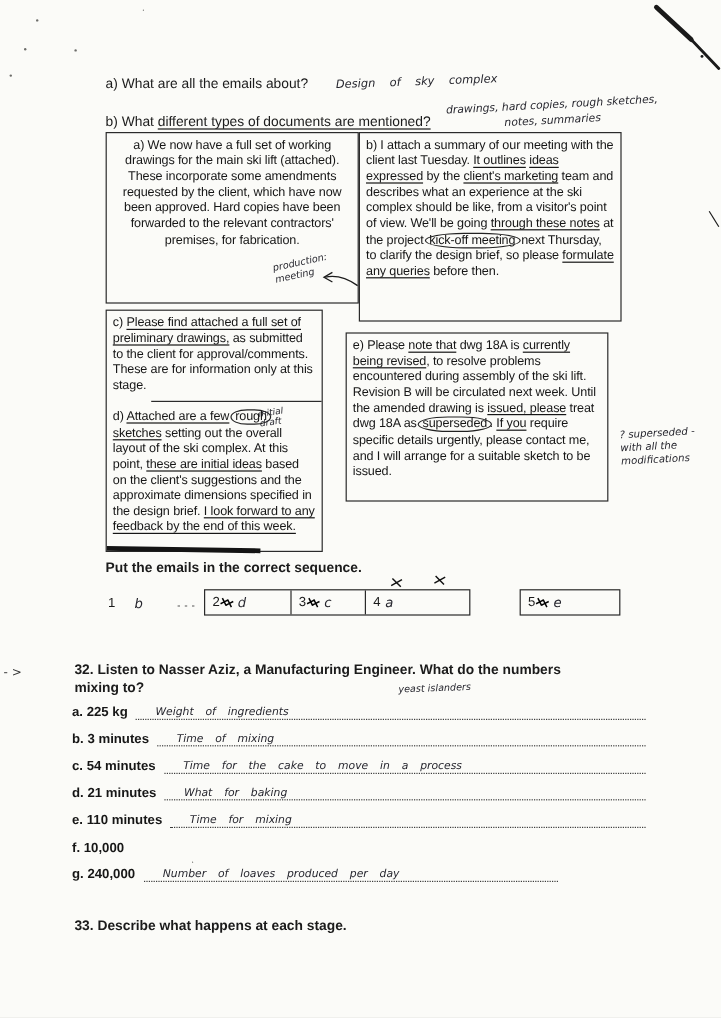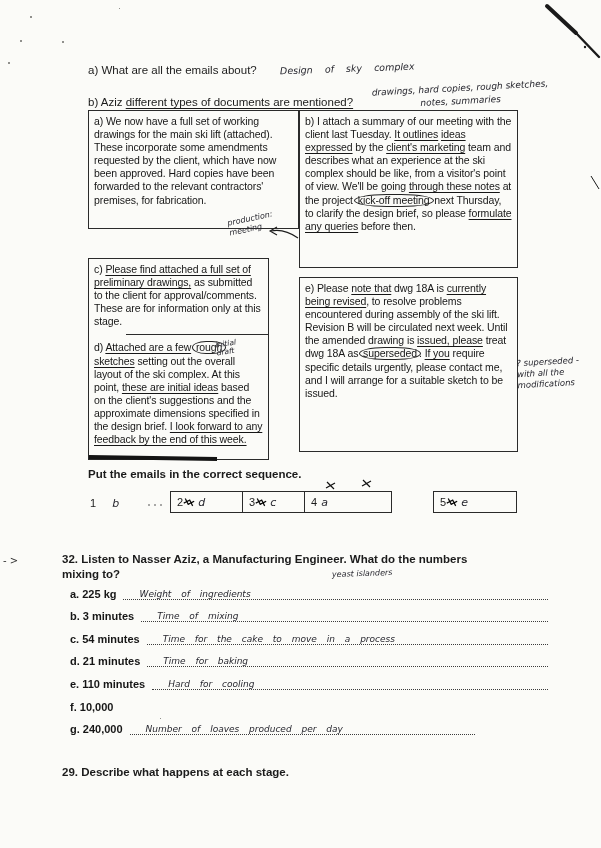--- a/index.html
+++ b/index.html
@@ -47,38 +47,38 @@
 <body>
 
 <div class="page">
 
   <div class="abs q" style="left:88px;top:64px;">
     <span>a) What are all the emails about?</span>
     <span class="hw hw-qa">Design of sky complex</span>
   </div>
 
   <div class="abs q" style="left:88px;top:96px;">
-    <span>b) Aziz </span><span class="u">different types of documents are mentioned?</span>
+    <span>b) What </span><span class="u">different types of documents are mentioned?</span>
   </div>
   <div class="abs hw hw-note" style="left:372px;top:82px;transform:rotate(-3deg);">
     <div>drawings, hard copies, rough sketches,</div>
     <div>notes, summaries</div>
   </div>
 
-  <div class="abs ebox" style="left:88px;top:110px;width:211px;height:119px;box-sizing:border-box;">
+  <div class="abs ebox" style="left:88px;top:110px;width:211px;height:143px;box-sizing:border-box;text-align:center;">
     <p>a) We now have a full set of working drawings for the main ski lift (attached). These incorporate some amendments requested by the client, which have now been approved. Hard copies have been forwarded to the relevant contractors' premises, for fabrication.</p>
   </div>
   <div class="abs ebox" style="left:299px;top:110px;width:219px;height:158px;box-sizing:border-box;">
     <p>b) I attach a summary of our meeting with the client last Tuesday. <span class="u">It outlines</span> <span class="u">ideas expressed</span> by the <span class="u">client's marketing</span> team and describes what an experience at the ski complex should be like, from a visitor's point of view. We'll be going <span class="u">through these notes</span> at the project <span class="circ">kick-off meeting</span> next Thursday, to clarify the design brief, so please <span class="u">formulate any queries</span> before then.</p>
   </div>
   <div class="abs ebox" style="left:88px;top:258px;width:181px;height:202px;box-sizing:border-box;">
     <p style="margin-bottom:13px;">c) <span class="u">Please find attached a full set of preliminary drawings,</span> as submitted to the client for approval/comments. These are for information only at this stage.</p>
     <p class="email-d">d) <span class="u">Attached are a few</span> <span class="circ">rough</span> <span class="u">sketches</span> setting out the overall layout of the ski complex. At this point, <span class="u">these are initial ideas</span> based on the client's suggestions and the approximate dimensions specified in the design brief. <span class="u">I look forward to any feedback by the end of this week.</span></p>
   </div>
-  <div class="abs ebox" style="left:299px;top:277px;width:219px;height:175px;box-sizing:border-box;">
+  <div class="abs ebox" style="left:288px;top:277px;width:219px;height:141px;box-sizing:border-box;">
     <p>e) Please <span class="u">note that</span> dwg 18A is <span class="u">currently being revised</span>, to resolve problems encountered during assembly of the ski lift. Revision B will be circulated next week. Until the amended drawing is <span class="u">issued, please</span> treat dwg 18A as <span class="circ">superseded</span>. <span class="u">If you</span> require specific details urgently, please contact me, and I will arrange for a suitable sketch to be issued.</p>
   </div>
 
   <div class="abs hw tiny-note" style="left:228px;top:214px;transform:rotate(-12deg);">
       <div>production:</div>
       <div>meeting</div>
     </div>
 
   <div class="abs hw" style="left:216px;top:340px;font-size:7.5px;line-height:8px;transform:rotate(-8deg);">
       <div>initial</div>
@@ -120,21 +120,21 @@
     </div>
 
   <div class="abs hw" style="left:3px;top:555px;font-size:10px;font-style:normal;color:#333;">- &gt;</div>
 
   <div class="abs q bold" style="left:62px;top:552px;line-height:14.5px;width:486px;">
     <span>32. Listen to Nasser Aziz, a Manufacturing Engineer. What do the numbers</span><br>
     <span>mixing to?</span>
   </div>
   <div class="abs hw" style="left:332px;top:569px;font-size:8px;transform:rotate(-2deg);">yeast islanders</div>
 
-  <div id="answers" class="abs" style="left:70px;top:577px;">
+  <div id="answers" class="abs" style="left:60px;top:577px;">
       <div class="ansrow">
         <span class="lbl">a. 225 kg</span>
         <span class="dots">
           <span class="hw ans-hw">Weight of ingredients</span>
         </span>
       </div>
       <div class="ansrow">
         <span class="lbl">b. 3 minutes</span>
         <span class="dots">
           <span class="hw ans-hw">Time of mixing</span>
@@ -142,41 +142,41 @@
       </div>
       <div class="ansrow">
         <span class="lbl">c. 54 minutes</span>
         <span class="dots">
           <span class="hw ans-hw">Time for the cake to move in a process</span>
         </span>
       </div>
       <div class="ansrow">
         <span class="lbl">d. 21 minutes</span>
         <span class="dots">
-          <span class="hw ans-hw">Time for baking</span>
+          <span class="hw ans-hw">What for baking</span>
         </span>
       </div>
       <div class="ansrow">
         <span class="lbl">e. 110 minutes</span>
         <span class="dots">
-          <span class="hw ans-hw">Hard for cooling</span>
+          <span class="hw ans-hw">Time for mixing</span>
         </span>
       </div>
       <div class="ansrow">
         <span class="lbl">f. 10,000</span>
       </div>
       <div class="ansrow last">
         <span class="lbl">g. 240,000</span>
         <span class="dots">
           <span class="hw ans-hw">Number of loaves produced per day</span>
         </span>
       </div>
     </div>
 
-  <div class="abs q bold" style="left:62px;top:766px;">29. Describe what happens at each stage.</div>
+  <div class="abs q bold" style="left:62px;top:766px;">33. Describe what happens at each stage.</div>
 
   <div class="speck" style="left:30px;top:16px;width:2px;height:2px;"></div>
   <div class="speck" style="left:20px;top:40px;width:2px;height:2px;"></div>
   <div class="speck" style="left:62px;top:41px;width:2px;height:2px;"></div>
   <div class="speck" style="left:8px;top:62px;width:2px;height:2px;"></div>
   <div class="speck" style="left:119px;top:8px;width:1px;height:1px;"></div>
   <div class="speck" style="left:160px;top:718px;width:1px;height:1px;"></div>
 
   <svg class="overlay" width="601" height="848" viewBox="0 0 601 848">
 

